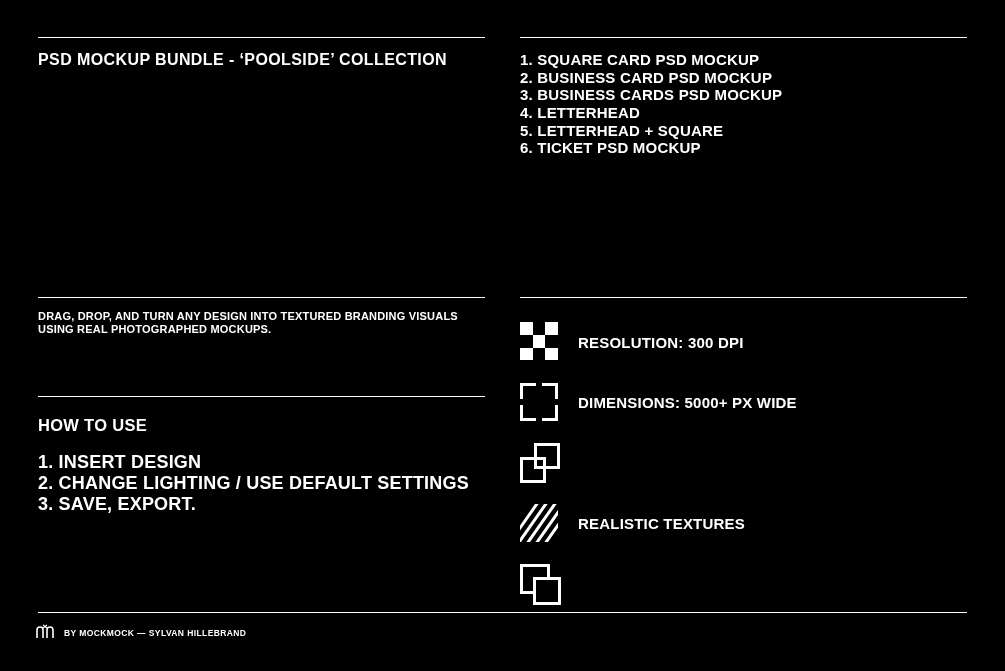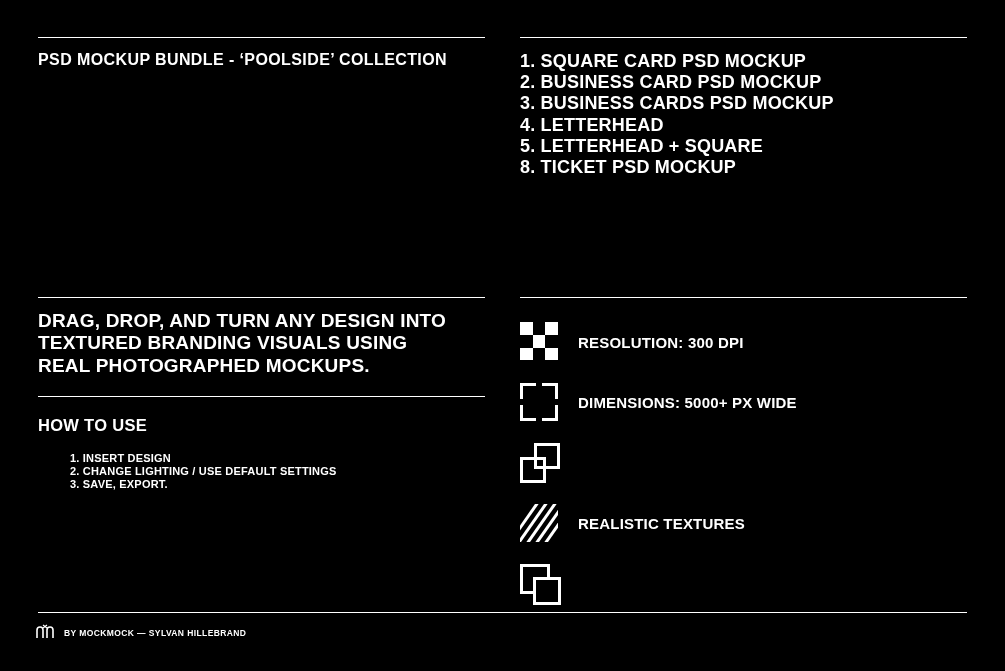--- a/index.html
+++ b/index.html
@@ -42,56 +42,55 @@
     font-weight: bold;
     letter-spacing: 0.4px;
     line-height: 1.2;
     white-space: nowrap;
   }
 
   .list-right {
     position: absolute;
     left: 520px;
     top: 51px;
-    font-size: 18px;
+    font-size: 15px;
     font-weight: bold;
     letter-spacing: 0.2px;
     line-height: 1.18;
   }
   .list-right div { white-space: nowrap; }
 
   .tagline {
     position: absolute;
     left: 38px;
     top: 310px;
     width: 420px;
-    font-size: 19px;
+    font-size: 11px;
     font-weight: bold;
     letter-spacing: 0.2px;
     line-height: 1.18;
   }
 
   .howto-title {
     position: absolute;
     left: 38px;
     top: 416px;
     font-size: 16.5px;
     font-weight: bold;
     letter-spacing: 0.3px;
   }
 
   .howto-list {
     position: absolute;
     left: 38px;
     top: 452px;
-    font-size: 11px;
+    font-size: 18px;
     font-weight: bold;
     letter-spacing: 0.2px;
     line-height: 1.18;
-    margin-left: 32px;
   }
   .howto-list div { white-space: nowrap; }
 
   
   .features {
     position: absolute;
     left: 520px;
     top: 312px;
     width: 450px;
   }
@@ -204,21 +203,21 @@
   <div class="rule rule-top-right"></div>
 
   <div class="title">PSD MOCKUP BUNDLE - ‘POOLSIDE’ COLLECTION</div>
 
   <div class="list-right">
     <div>1. SQUARE CARD PSD MOCKUP</div>
     <div>2. BUSINESS CARD PSD MOCKUP</div>
     <div>3. BUSINESS CARDS PSD MOCKUP</div>
     <div>4. LETTERHEAD</div>
     <div>5. LETTERHEAD + SQUARE</div>
-    <div>8. TICKET PSD MOCKUP</div>
+    <div>6. TICKET PSD MOCKUP</div>
   </div>
 
   <div class="rule rule-mid-left"></div>
   <div class="rule rule-mid-right"></div>
 
   <div class="tagline">DRAG, DROP, AND TURN ANY DESIGN INTO TEXTURED BRANDING VISUALS USING REAL PHOTOGRAPHED MOCKUPS.</div>
 
   <div class="rule rule-howto"></div>
 
   <div class="howto-title">HOW TO USE</div>

